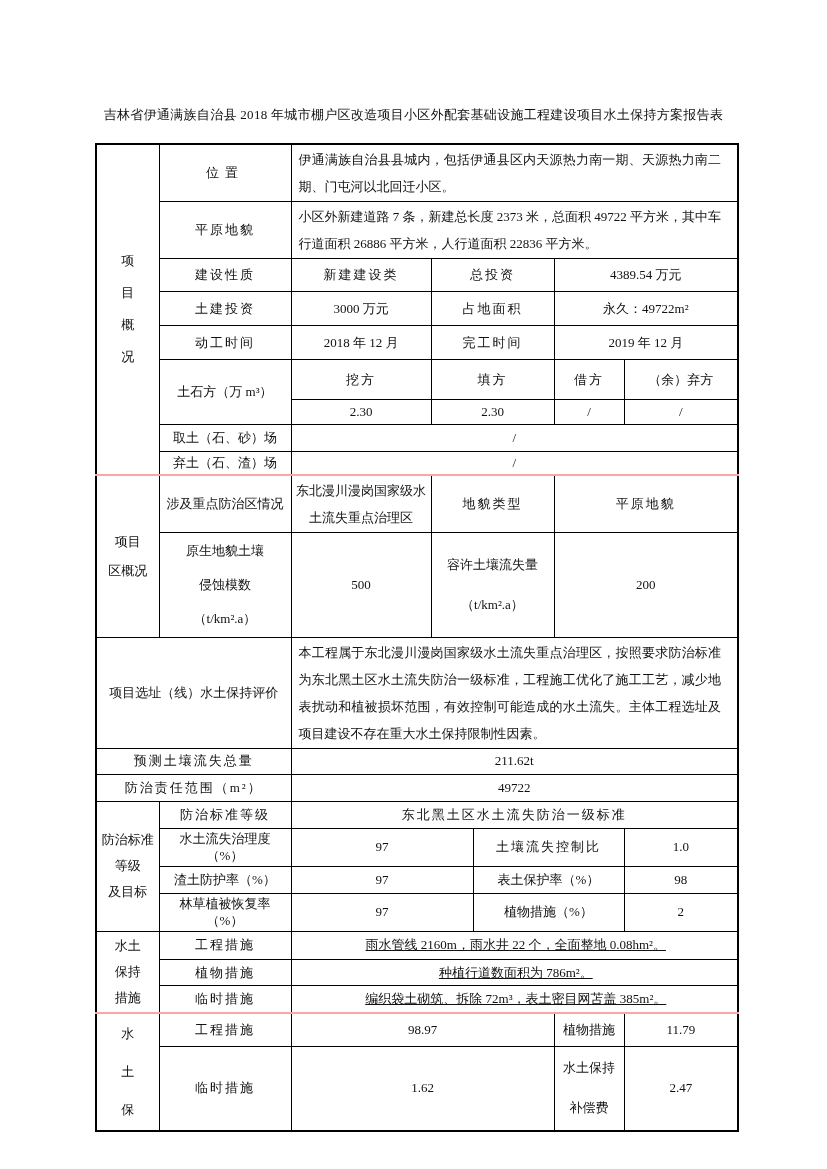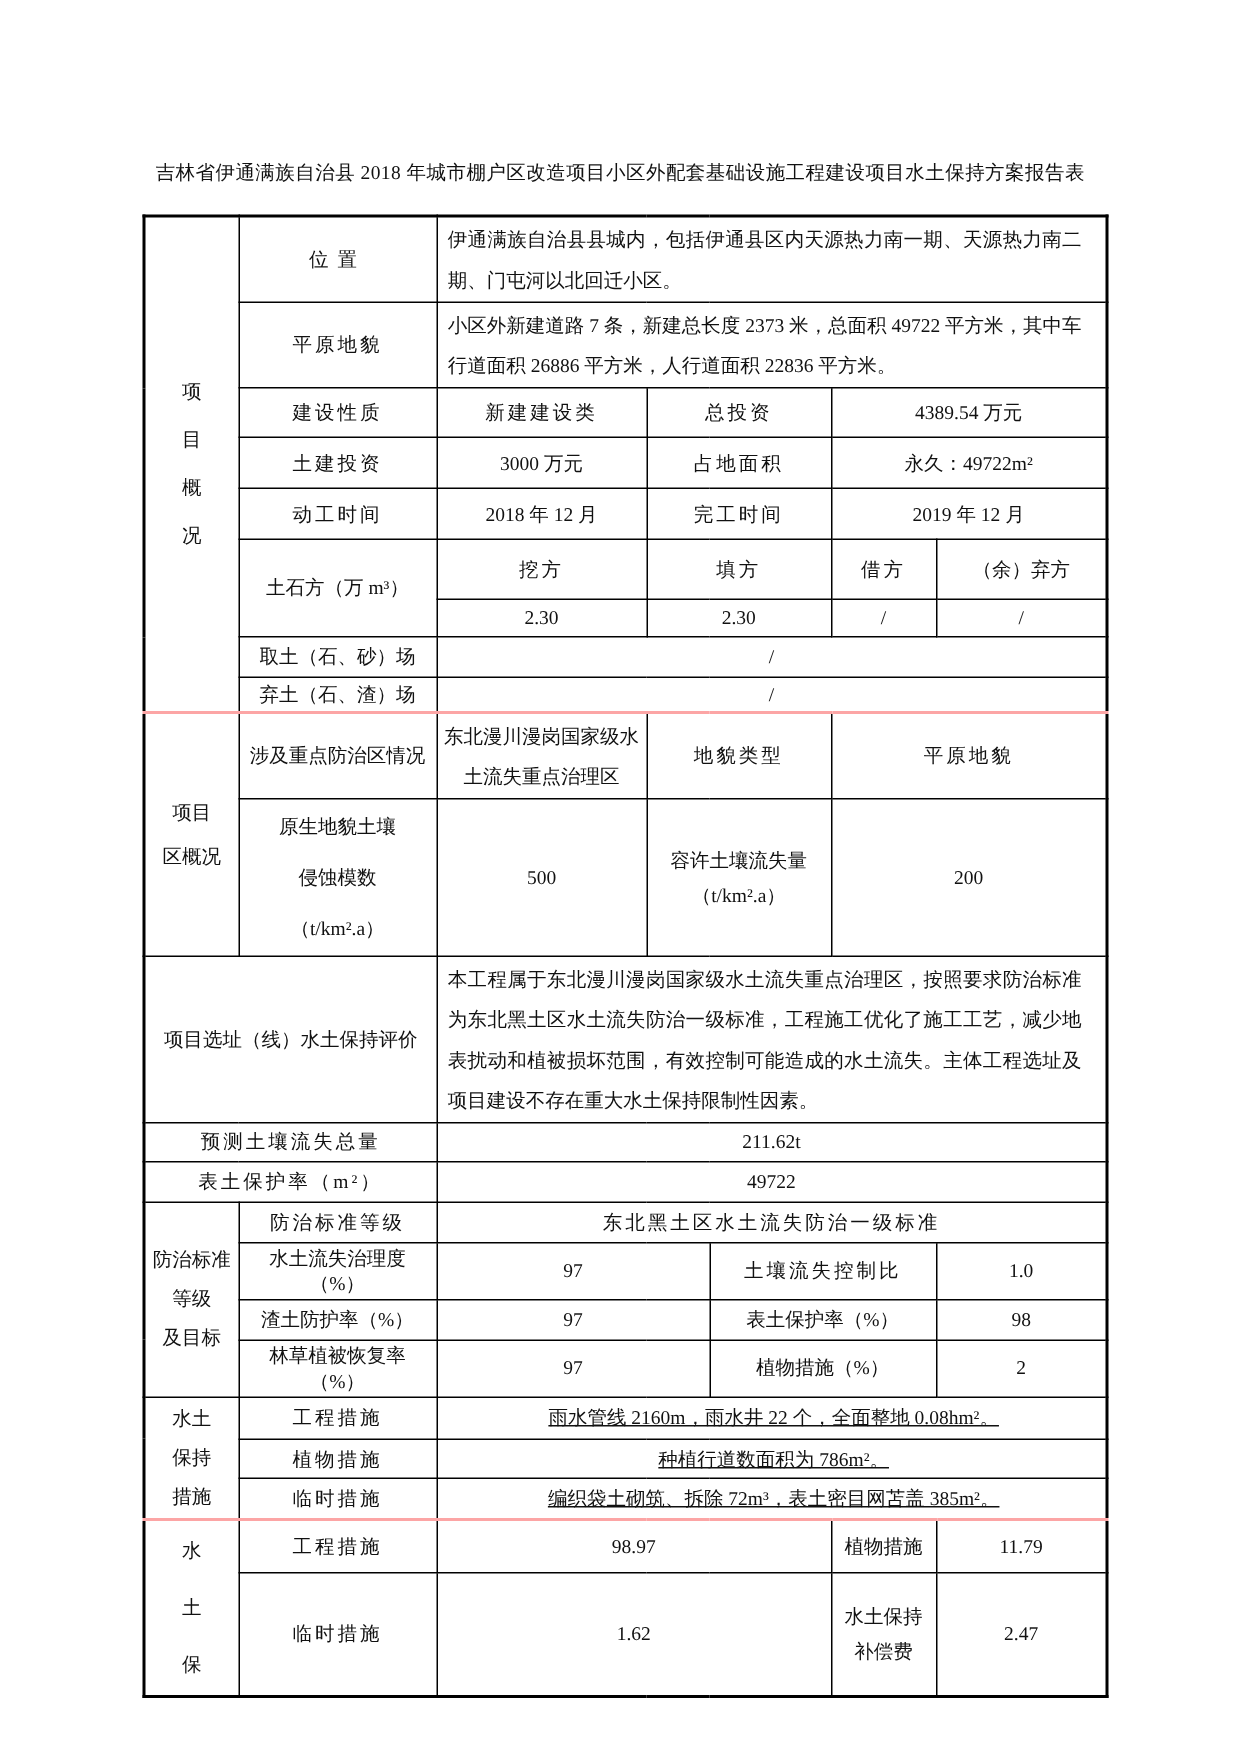--- a/index.html
+++ b/index.html
@@ -11,21 +11,21 @@
          border-collapse:collapse;table-layout:fixed;border:2px solid #000;}
   td{border:1px solid #000;text-align:center;vertical-align:middle;
      font-size:13px;padding:1px 3px;overflow:hidden;line-height:1.35;}
   td.para{text-align:justify;line-height:27px;padding:1px 16px 1px 7px;}
   td.left{text-align:center;padding-left:6px;text-decoration:underline;}
   tr.sec td{border-top:2px solid #fca5a5;}
   .sp2{letter-spacing:2px;}
   .sp6{letter-spacing:6px;text-align:center;}
   .lh27{line-height:27px;}
   .lh34{line-height:34px;}
-  .lh40{line-height:23px;}
+  .lh40{line-height:40px;}
   .vchars{width:15px;margin:0 auto;line-height:32px;text-align:center;}
   .vchars3{width:15px;margin:0 auto;line-height:38px;text-align:center;}
   .glines div{line-height:29px;}
   .glines27 div{line-height:26px;text-align:center;}
 </style>
 </head>
 <body>
 
 <div class="page">
   <div class="title">吉林省伊通满族自治县 2018 年城市棚户区改造项目小区外配套基础设施工程建设项目水土保持方案报告表</div>
@@ -120,21 +120,21 @@
 
     <tr style="height:107px">
       <td colspan="2">项目选址（线）水土保持评价</td>
       <td colspan="6" class="para">本工程属于东北漫川漫岗国家级水土流失重点治理区，按照要求防治标准为东北黑土区水土流失防治一级标准，工程施工优化了施工工艺，减少地表扰动和植被损坏范围，有效控制可能造成的水土流失。主体工程选址及项目建设不存在重大水土保持限制性因素。</td>
     </tr>
     <tr style="height:26px">
       <td colspan="2" class="sp2">预测土壤流失总量</td>
       <td colspan="6">211.62t</td>
     </tr>
     <tr style="height:27px">
-      <td colspan="2" class="sp2">表土保护率（m²）</td>
+      <td colspan="2" class="sp2">防治责任范围（m²）</td>
       <td colspan="6">49722</td>
     </tr>
 
     <tr style="height:27px">
       <td rowspan="4">
         <div class="glines27">
           <div>防治标准</div>
           <div>等级</div>
           <div>及目标</div>
         </div>

